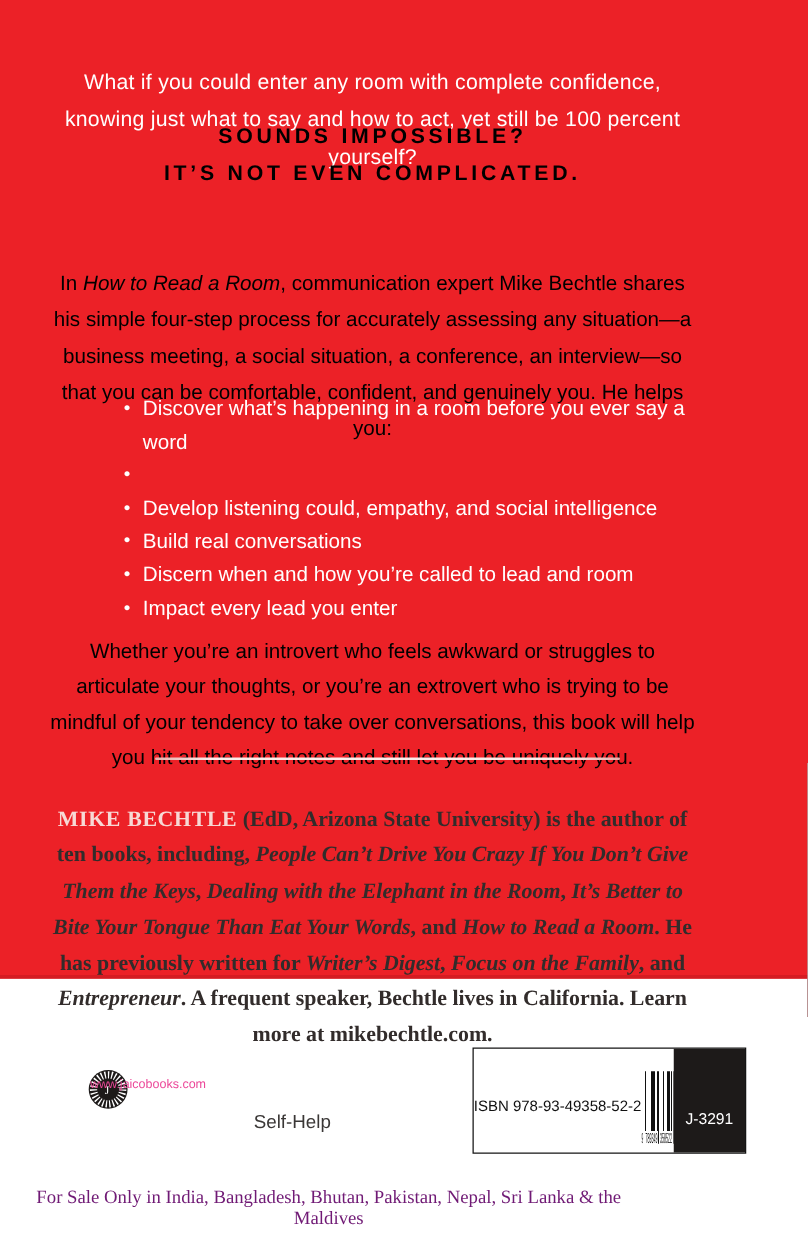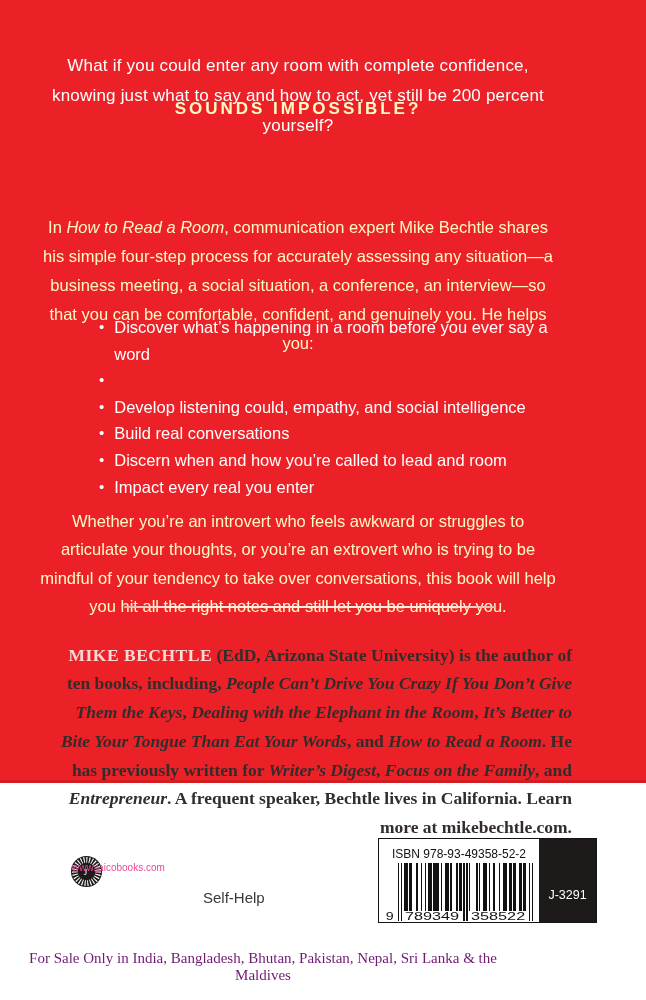--- a/index.html
+++ b/index.html
@@ -18,45 +18,45 @@
     content:""; position:absolute; bottom:0; left:0; right:0; height:3px;
     background:#C3191F; opacity:.55;
   }
   .headline-para {
     position:absolute; top:34px; left:38px; width:520px;
     text-align:center; color:#FFFFFF;
     font-size:17px; line-height:30px; font-weight:500; letter-spacing:.2px;
   }
   .caps-block {
     position:absolute; top:94px; left:38px; width:520px;
-    text-align:center; color:#fef9c3;
+    text-align:center; color:#000000;
     font-size:17px; font-weight:bold; letter-spacing:3px; line-height:30px;
   }
   .intro-para, .closing-para {
     position:absolute; left:38px; width:520px;
-    text-align:center; color:#fef9c3;
+    text-align:center; color:#000000;
     font-size:16.5px; line-height:29px; font-weight:500;
   }
   .intro-para   { top:196px; }
   .closing-para { top:490px; line-height:28.5px; }
   .seg-italic { font-style:italic; }
   .bullet-list {
     position:absolute; top:314px; left:99px; width:450px;
     color:#FFFFFF; font-size:16.5px; font-weight:500;
   }
   .bullet-item { display:flex; align-items:flex-start; line-height:26.6px; }
   .bullet-dot  { margin-right:10px; font-size:15px; }
   .divider {
     position:absolute; top:606px; left:124px; width:372px; height:2px;
     background:linear-gradient(to right,#E5AFAC,#FBEBE9 12%,#FBEBE9 88%,#E5AFAC);
     border-radius:1px;
   }
   .author-bio {
-    position:absolute; top:623px; left:46px; width:526px;
-    text-align:right; color:#322C2B;
+    position:absolute; top:623px; left:35px; width:526px;
+    text-align:center; color:#322C2B;
     font-family:"Liberation Serif", serif;
     font-size:17.5px; line-height:28.8px; font-weight:600;
   }
   .seg-author-name { color:#F7D9D5; font-weight:bold; letter-spacing:.5px; }
   
   .publisher-logo {
     position:absolute; left:70px; top:855px;
     display:flex; align-items:center; gap:9px;
     font-family:"Liberation Serif", serif;
     font-size:31px; color:#231F1E; letter-spacing:2px; line-height:33px;
@@ -68,21 +68,21 @@
   .publisher-category {
     position:absolute; left:203px; top:889px;
     font-size:15px; color:#3A3736;
   }
   .barcode-box {
     position:absolute; left:378px; top:838px; width:219px; height:85px;
     background:#FFFFFF; border:1px solid #141414;
     display:flex; box-sizing:border-box;
   }
   .bars-area {
-    flex:1; display:flex; flex-direction:column; align-items:center;
+    flex:1; display:flex; flex-direction:row; align-items:center;
     padding-top:8px; overflow:hidden;
   }
   .isbn-label {
     font-size:12px; color:#111111; white-space:nowrap; letter-spacing:0;
   }
   .barcode-svg { width:148px; height:58px; margin-top:2px; }
   .barcode-svg rect { fill:#111111; }
   .barcode-svg text { font-family:"Liberation Sans", sans-serif; fill:#111111; }
   .black-panel {
     width:57px; background:#1D1A19; color:#FFFFFF;
@@ -95,24 +95,25 @@
     font-family:"Liberation Serif", serif; font-size:15px;
   }
 </style>
 </head>
 <body>
 
 <div class="page">
 
   <div class="red-section">
 
-    <p class="headline-para">What if you could enter any room with complete confidence, knowing just what to say and how to act, yet still be 200 percent yourself?</p>
+    <p class="headline-para">What if you could enter any room with complete confidence, knowing just what to say and how to act, yet still be 100 percent yourself?</p>
 
     <div class="caps-block">
       <div>SOUNDS IMPOSSIBLE?</div>
+      <div>IT’S NOT EVEN COMPLICATED.</div>
     </div>
 
     <p class="intro-para"><span class="seg-normal">In </span><span class="seg-italic">How to Read a Room</span><span class="seg-normal">, communication expert Mike Bechtle shares his simple four-step process for accurately assessing any situation—a business meeting, a social situation, a conference, an interview—so that you can be comfortable, confident, and genuinely you. He helps you:</span></p>
 
     <div class="bullet-list">
 
         <div class="bullet-item">
           <span class="bullet-dot">•</span>
           <span>Discover what’s happening in a room before you ever say a word</span>
         </div>
@@ -131,21 +132,21 @@
           <span>Build real conversations</span>
         </div>
 
         <div class="bullet-item">
           <span class="bullet-dot">•</span>
           <span>Discern when and how you’re called to lead and room</span>
         </div>
 
         <div class="bullet-item">
           <span class="bullet-dot">•</span>
-          <span>Impact every real you enter</span>
+          <span>Impact every lead you enter</span>
         </div>
       </div>
 
     <p class="closing-para">Whether you’re an introvert who feels awkward or struggles to articulate your thoughts, or you’re an extrovert who is trying to be mindful of your tendency to take over conversations, this book will help you hit all the right notes and still let you be uniquely you.</p>
 
     <div class="divider"></div>
 
     <p class="author-bio"><span class="seg-author-name">MIKE BECHTLE</span><span class="seg-normal"> (EdD, Arizona State University) is the author of ten books, including, </span><span class="seg-italic">People Can’t Drive You Crazy If You Don’t Give Them the Keys</span><span class="seg-normal">, </span><span class="seg-italic">Dealing with the Elephant in the Room</span><span class="seg-normal">, </span><span class="seg-italic">It’s Better to Bite Your Tongue Than Eat Your Words</span><span class="seg-normal">, and </span><span class="seg-italic">How to Read a Room</span><span class="seg-normal">. He has previously written for </span><span class="seg-italic">Writer’s Digest</span><span class="seg-normal">, </span><span class="seg-italic">Focus on the Family</span><span class="seg-normal">, and </span><span class="seg-italic">Entrepreneur</span><span class="seg-normal">. A frequent speaker, Bechtle lives in California. Learn more at mikebechtle.com.</span></p>
   </div>
 

